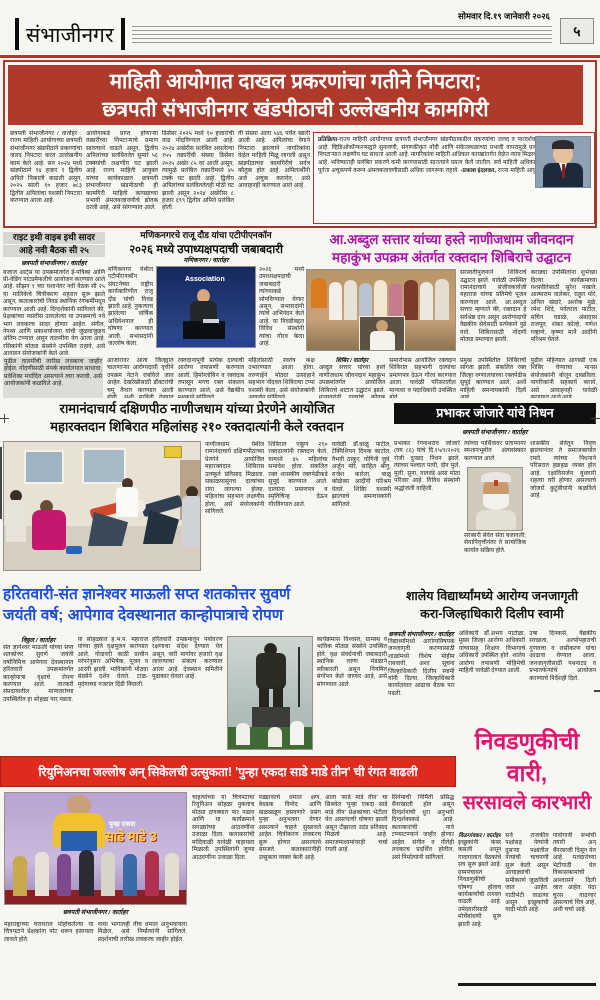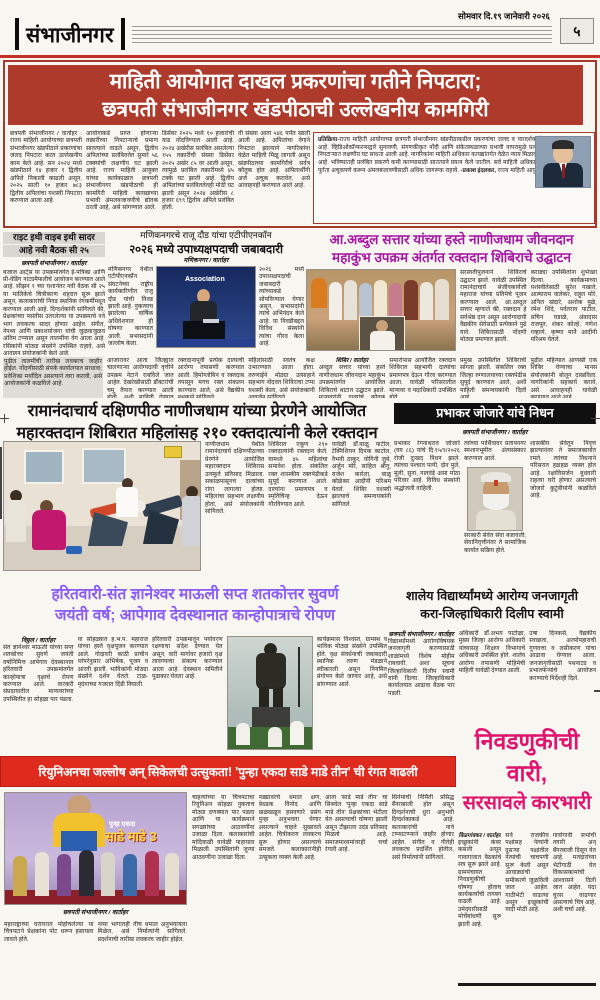--- a/index.html
+++ b/index.html
@@ -8,39 +8,39 @@
   #page{position:relative;width:600px;height:1000px;background:#f8f6f0;overflow:hidden}
   .abs{position:absolute}
   .tiny{font-size:6px;line-height:1.24;text-align:justify;color:#1f1f1f;overflow:hidden}
   .cols{display:flex;gap:4px;overflow:hidden}
   .cols>div{flex:1;overflow:hidden}
   .byl{font-weight:bold;font-style:italic;font-size:6.2px;text-align:center;line-height:1.25;color:#111}
   .photo{position:absolute;overflow:hidden;border:1px solid #97918a}
   .ph{position:absolute}
   
   .mast-title{font-size:27px;font-weight:bold;color:#0c0c0c;letter-spacing:-.5px}
-  .mast-ed{font-size:21px;font-weight:bold;color:#0c0c0c}
+  .mast-ed{font-size:21px;font-weight:normal;color:#0c0c0c}
   .mast-bar{width:4px;height:32px;background:#0c0c0c;margin:0 7px}
   .mast-lines{height:17px;background:repeating-linear-gradient(#9a9a9a 0 1px,transparent 1px 4px)}
   .mast-date{font-size:8.5px;font-weight:bold;color:#101010;text-align:right}
   .pagebox{border:1px solid #8a8a8a;background:#eceae4;font-size:14px;font-weight:bold;text-align:center;line-height:24px;color:#111}
   .redrule{background:#c23124}
   
   .leadbox{border:2px solid #a8382a}
   .leadhead{background:#ad3a2b;color:#fff;font-weight:bold;font-size:20.5px;line-height:1.38;text-align:center;padding-top:2px}
   .reaction{border:1.5px solid #a8382a;padding:3px 4px;font-size:5.9px;line-height:1.3;text-align:justify;color:#222;background:#fbfaf6}
   .reaction b{font-weight:bold}
   
   .ethihead{background:#d9d7d2;font-weight:bold;font-size:8.8px;text-align:center;line-height:1.35;color:#111}
-  .manikkick{font-weight:normal;font-size:8.8px;text-align:center;color:#111}
+  .manikkick{font-weight:bold;font-size:8.8px;text-align:center;color:#111}
   .maniksub{font-weight:bold;font-size:11.5px;text-align:center;color:#101010}
   .sattarhead{color:#a818a6;font-weight:bold;font-size:13.5px;line-height:1.3;text-align:center}
-  .rakthead{color:#141414;font-weight:bold;font-size:16px;line-height:1.4;text-align:center}
+  .rakthead{color:#141414;font-weight:bold;font-size:13px;line-height:1.4;text-align:center}
   .obithead{background:#101010;color:#fff;font-weight:bold;font-size:12.5px;text-align:center;line-height:21px}
-  .harithead{color:#8b5cf6;font-weight:bold;font-size:15.5px;line-height:1.35;text-align:center}
+  .harithead{color:#1d4ed8;font-weight:bold;font-size:15.5px;line-height:1.35;}
   .schoolhead{color:#141414;font-weight:bold;font-size:12.5px;line-height:1.4;text-align:center}
   .banner{background:#df2a1e;color:#fff;font-weight:bold;font-size:12px;text-align:center;line-height:30px;border:1px solid #b02018}
   .electhead{color:#e0136e;font-weight:bold;text-align:center}
   .mark{background:#444}
 </style>
 </head>
 <body>
 
 <div id="page">
 

